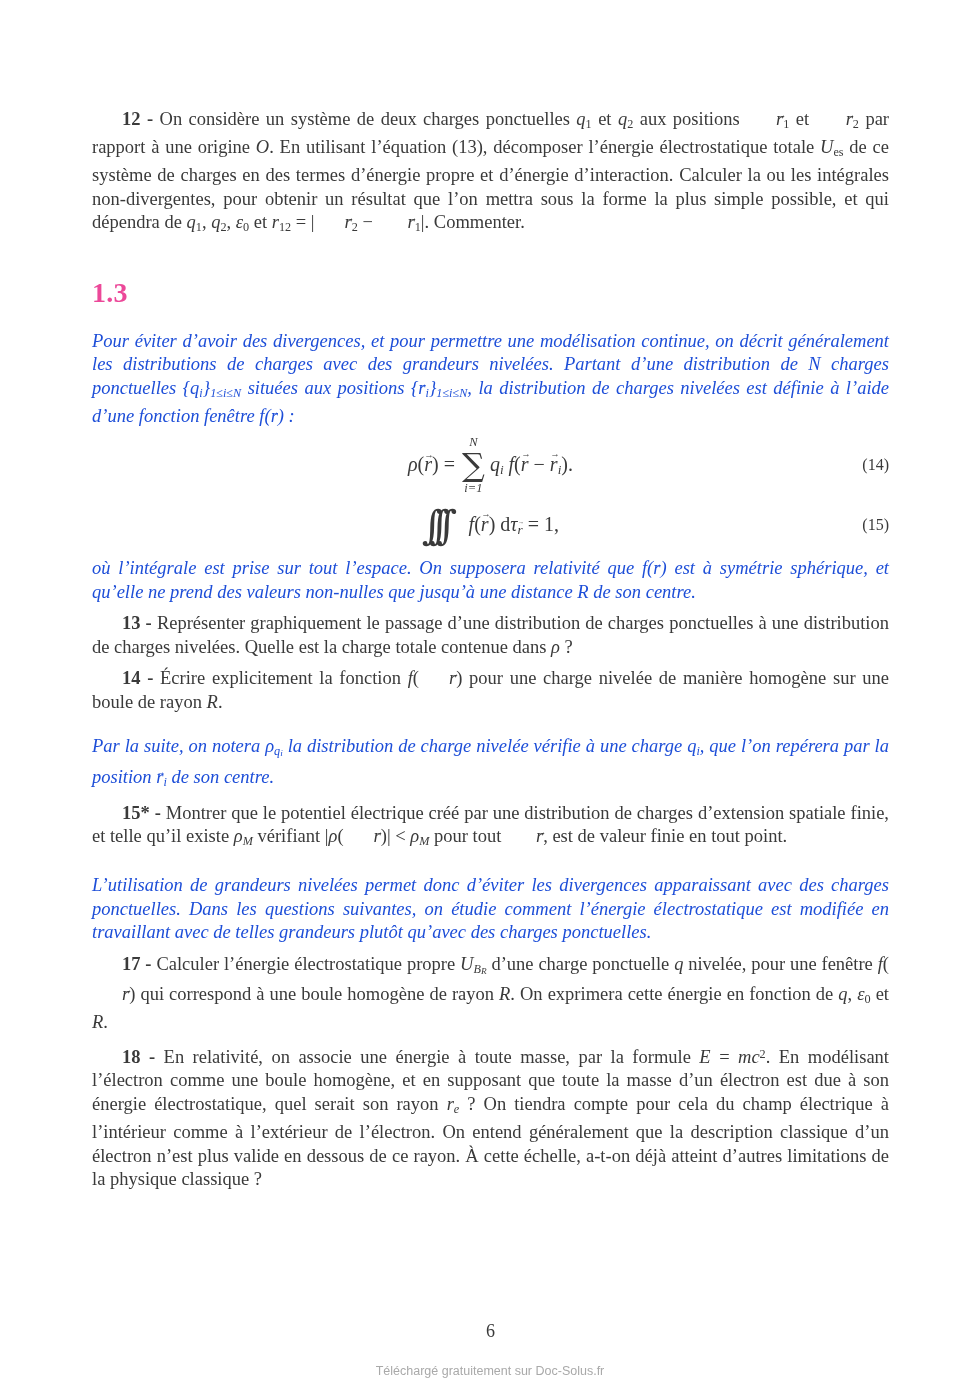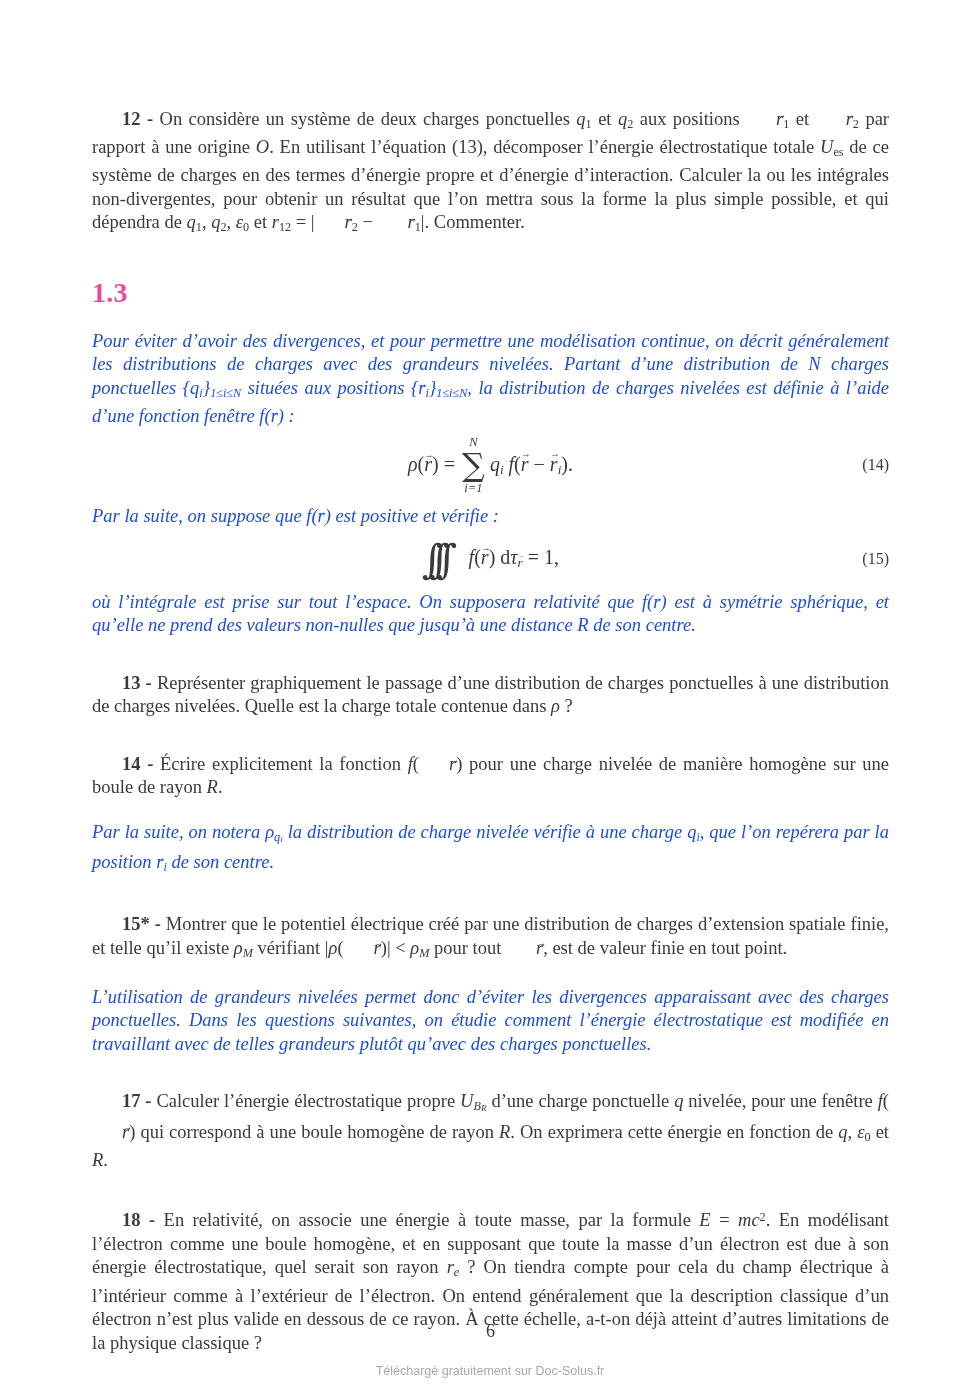--- a/index.html
+++ b/index.html
@@ -20,21 +20,21 @@
     padding-top: 108px;
   }
   .content > :first-child { margin-top: 0; }
   p.body {
     font-size: 18.5px;
     line-height: 23.5px;
     text-align: justify;
     margin: 0;
     hyphens: auto;
   }
-  p.question { margin-top: 34px; text-indent: 30px; }
+  p.question { margin-top: 8px; text-indent: 30px; }
   p.note { margin-top: 21px; font-style: italic; color: #1d4ed8; }
   p.note.tight { margin-top: 10px; }
   h2.section {
     display: flex;
     gap: 26px;
     margin: 38px 0 23px 0;
     font-size: 28px;
     line-height: 1.05;
     font-weight: bold;
     color: #ec4899;
@@ -140,21 +140,20 @@
           <span class="sum-stack">
             <span class="sum-limit">N</span>
             <span class="sum-sym">∑</span>
             <span class="sum-limit">i=1</span>
           </span>
           <span><span class="seg-i">q</span><span class="seg-i seg-sub">i</span><span> </span><span class="seg-i">f</span><span>(</span><span class="seg-i seg-vec">r</span><span> − </span><span class="seg-i seg-vec">r</span><span class="seg-i seg-sub">i</span><span>).</span></span>
         </span>
       <span class="eq-number">(14)</span>
     </div>
 
-    <p class="body note tight"><span>Par la suite, on suppose que </span><span>f</span><span>(</span><span class="seg-vec">r</span><span>)</span><span> est positive et vérifie :</span></p>
 
     <div class="equation eq15">
       <span class="eq-body">
           <span class="int-sym">∫∫∫</span>
           <span><span class="seg-i">f</span><span>(</span><span class="seg-i seg-vec">r</span><span>) d</span><span class="seg-i">τ</span><span class="seg-i seg-sub seg-vec">r</span><span> = 1,</span></span>
         </span>
       <span class="eq-number">(15)</span>
     </div>
 
     <p class="body note tight"><span>où l’intégrale est prise sur tout l’espace. On supposera relativité que </span><span>f</span><span>(</span><span class="seg-vec">r</span><span>)</span><span> est à symétrie sphérique, et qu’elle ne prend des valeurs non-nulles que jusqu’à une distance R de son centre.</span></p>

